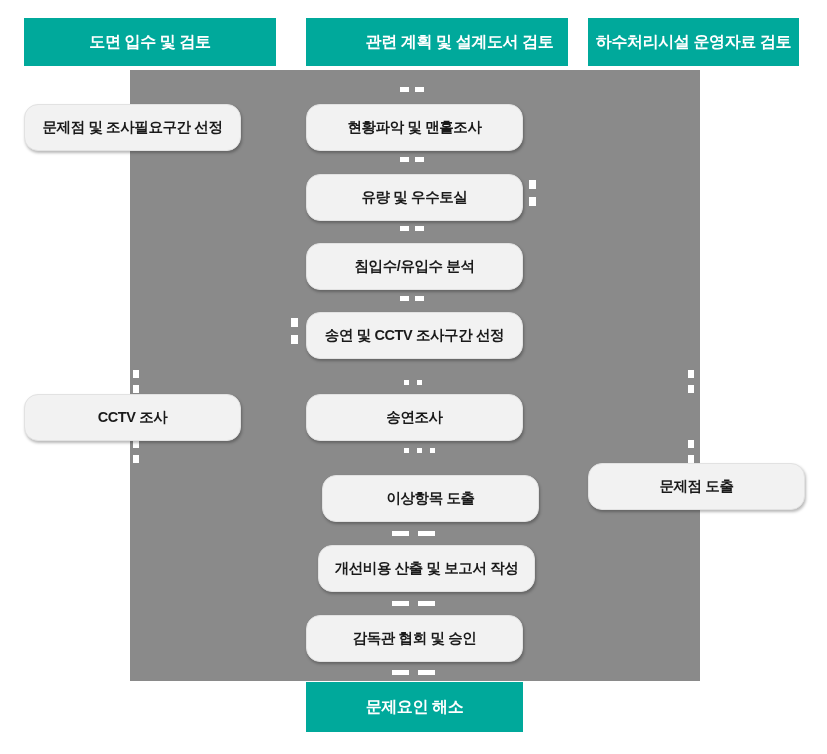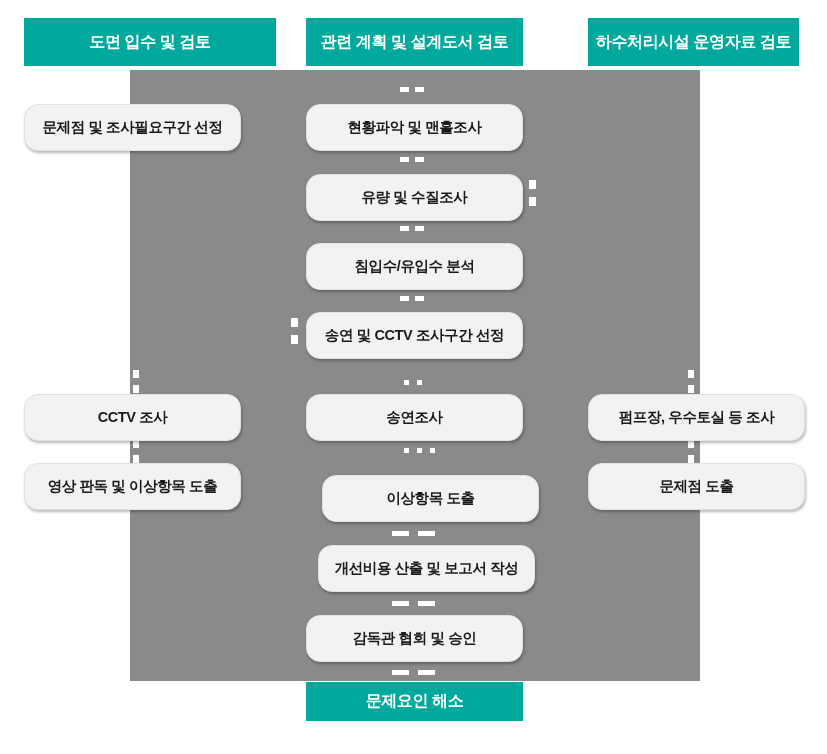--- a/index.html
+++ b/index.html
@@ -44,21 +44,21 @@
     font-weight: bold;
     letter-spacing: -0.4px;
     display: flex;
     align-items: center;
     justify-content: center;
     z-index: 4;
     text-align: center;
     line-height: 1.1;
   }
   .col-header.c-left   { left: 24px;  width: 252px; }
-  .col-header.c-center { left: 306px; width: 217px; }
+  .col-header.c-center { left: 306px; width: 217px; padding-left: 45px; }
   .col-header.c-right  { left: 588px; width: 211px; }
 
   
   .node {
     position: absolute;
     width: 217px;
     height: 47px;
     box-sizing: border-box;
     background: #f2f2f2;
     border-radius: 14px;
@@ -78,21 +78,21 @@
   .node.col-left   { left: 24px; }
   .node.col-center { left: 306px; }
   .node.col-right  { left: 588px; }
 
   
   .terminator {
     position: absolute;
     left: 306px;
     top: 682px;
     width: 217px;
-    height: 39px;
+    height: 50px;
     background: #00a99b;
     color: #ffffff;
     font-size: 16px;
     font-weight: bold;
     letter-spacing: -0.4px;
     display: flex;
     align-items: center;
     justify-content: center;
     z-index: 4;
   }
@@ -159,29 +159,27 @@
   <div class="conn v-side" style="left:291px; top:318px; height:34px;"></div>
 
   <div class="conn v" style="left:133px; top:370px; height:28px;"></div>
   <div class="conn v" style="left:133px; top:440px; height:28px;"></div>
 
   <div class="conn v" style="left:688px; top:370px; height:28px;"></div>
   <div class="conn v" style="left:688px; top:440px; height:28px;"></div>
 
   <div class="node col-left" style="top:104px;">문제점 및 조사필요구간 선정</div>
   <div class="node col-left" style="top:394px;">CCTV 조사</div>
-  <div class="node col-left" style="top:463px;">영상 판독 및 이상항목 도출</div>
 
   <div class="node col-center" style="top:104px;">현황파악 및 맨홀조사</div>
-  <div class="node col-center" style="top:174px;">유량 및 수질조사</div>
+  <div class="node col-center" style="top:174px;">유량 및 우수토실</div>
   <div class="node col-center" style="top:312px;">송연 및 CCTV 조사구간 선정</div>
   <div class="node col-center" style="top:243px;">침입수/유입수 분석</div>
   <div class="node col-center" style="top:394px;">송연조사</div>
   <div class="node col-center" style="top:475px;margin-left:16px;">이상항목 도출</div>
   <div class="node col-center" style="top:545px;margin-left:12px;">개선비용 산출 및 보고서 작성</div>
   <div class="node col-center" style="top:615px;">감독관 협회 및 승인</div>
 
-  <div class="node col-right" style="top:394px;">펌프장, 우수토실 등 조사</div>
   <div class="node col-right" style="top:463px;">문제점 도출</div>
 
   <div class="terminator">문제요인 해소</div>
 
 </div>
 
 </body></html>

